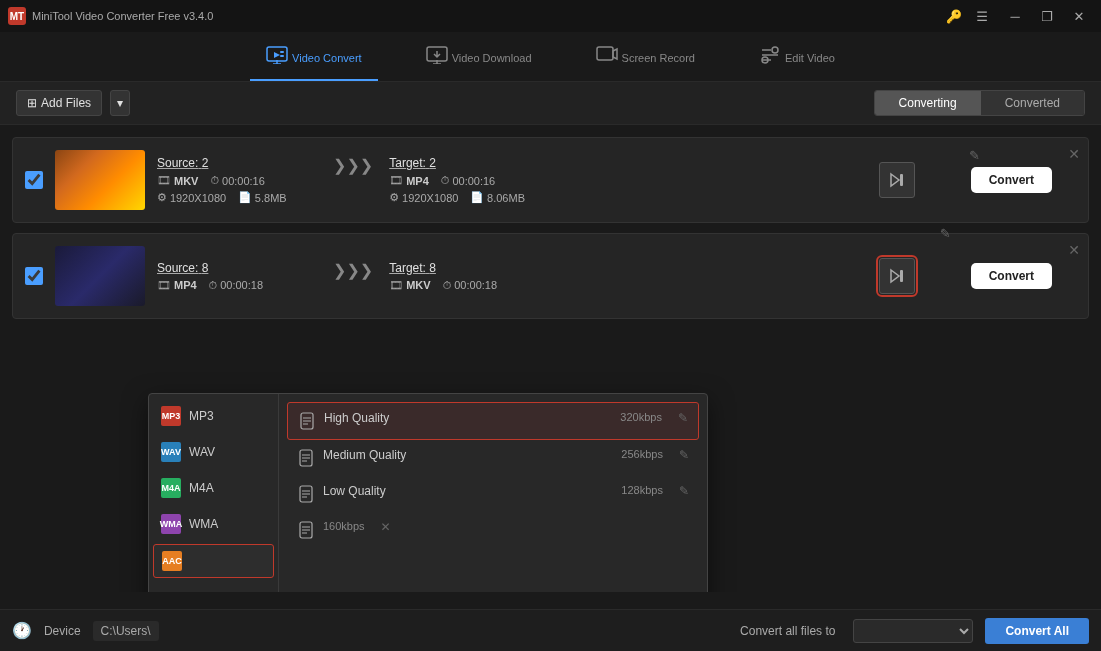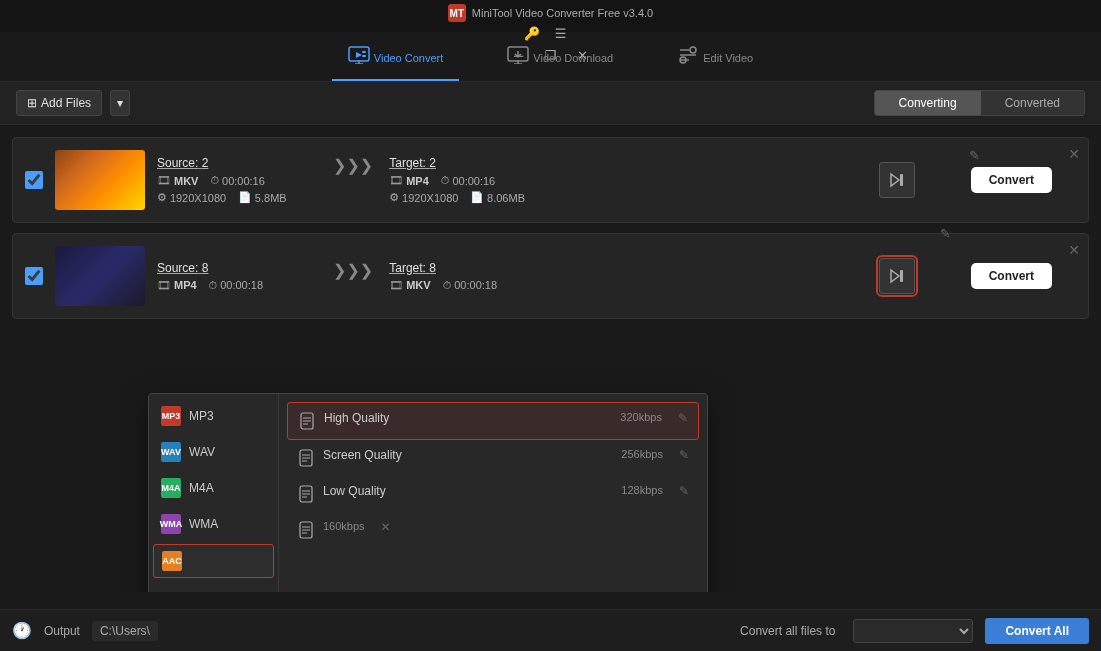--- a/index.html
+++ b/index.html
@@ -12,23 +12,22 @@
       overflow: hidden;
       font-size: 12px;
     }
 
     
     .title-bar {
       display: flex;
       align-items: center;
       background: #141414;
       height: 32px;
-      padding: 4px 8px;
+      padding: 13px 8px;
       user-select: none;
-      flex-direction: column;
     }
     .title-bar-logo {
       display: flex;
       align-items: center;
       gap: 6px;
       flex: 1;
     }
     .logo-icon {
       width: 18px;
       height: 18px;
@@ -485,20 +484,29 @@
         <path d="M7 18 L15 18" stroke="#888" stroke-width="1.5"></path>
         <path d="M11 14 L11 18" stroke="#888" stroke-width="1.5"></path>
         <path d="M11 5 L11 11 M8 8 L11 11 L14 8" stroke="#888" stroke-width="1.5"></path>
       </svg>
     </span>
     <span style="color:#888;font-size:11px;">Video Download</span>
   </div>
   <div class="nav-item">
     <span class="nav-icon">
       <svg width="22" height="18" viewBox="0 0 22 18" fill="none">
+        <rect x="1" y="1" width="16" height="13" rx="2" stroke="#888" stroke-width="1.5" fill="none"></rect>
+        <path d="M17 5 L21 3 L21 13 L17 11 Z" stroke="#888" stroke-width="1.5" fill="none"></path>
+      </svg>
+    </span>
+    <span style="color:#888;font-size:11px;">Screen Record</span>
+  </div>
+  <div class="nav-item">
+    <span class="nav-icon">
+      <svg width="22" height="18" viewBox="0 0 22 18" fill="none">
         <path d="M3 4 L12 4" stroke="#888" stroke-width="1.5"></path>
         <path d="M3 9 L19 9" stroke="#888" stroke-width="1.5"></path>
         <path d="M3 14 L12 14" stroke="#888" stroke-width="1.5"></path>
         <circle cx="16" cy="4" r="3" stroke="#888" stroke-width="1.5" fill="none"></circle>
         <circle cx="6" cy="14" r="3" stroke="#888" stroke-width="1.5" fill="none"></circle>
       </svg>
     </span>
     <span style="color:#888;font-size:11px;">Edit Video</span>
   </div>
 </div>
@@ -688,21 +696,21 @@
             <span class="quality-edit">✎</span>
           </div>
 
           <div class="quality-item">
             <span class="quality-icon">
               <svg width="14" height="18" viewBox="0 0 14 18">
                   <rect x="1" y="1" width="12" height="16" rx="2" stroke="#aaa" stroke-width="1.2" fill="none"></rect>
                   <path d="M3 6 L11 6 M3 9 L11 9 M3 12 L8 12" stroke="#aaa" stroke-width="1"></path>
                 </svg>
             </span>
-            <span class="quality-name">Screen Quality</span>
+            <span class="quality-name">Medium Quality</span>
             <span class="quality-bitrate">256kbps</span>
             <span class="quality-edit">✎</span>
           </div>
 
           <div class="quality-item">
             <span class="quality-icon">
               <svg width="14" height="18" viewBox="0 0 14 18">
                   <rect x="1" y="1" width="12" height="16" rx="2" stroke="#aaa" stroke-width="1.2" fill="none"></rect>
                   <path d="M3 6 L11 6 M3 9 L11 9 M3 12 L8 12" stroke="#aaa" stroke-width="1"></path>
                 </svg>
@@ -732,20 +740,20 @@
         </div>
 
       </div>
     </div>
   </div>
 
 </div>
 
 <div class="bottom-bar">
   <span style="color:#888;font-size:16px;cursor:pointer;">🕐</span>
-  <span class="output-label">Output</span>
+  <span class="output-label">Device</span>
   <span class="output-path">C:\Users\</span>
   <span class="convert-all-label">Convert all files to</span>
   <select class="convert-all-select">
     <option value=""></option>
   </select>
   <button class="convert-all-btn">Convert All</button>
 </div>
 
 </body></html>

